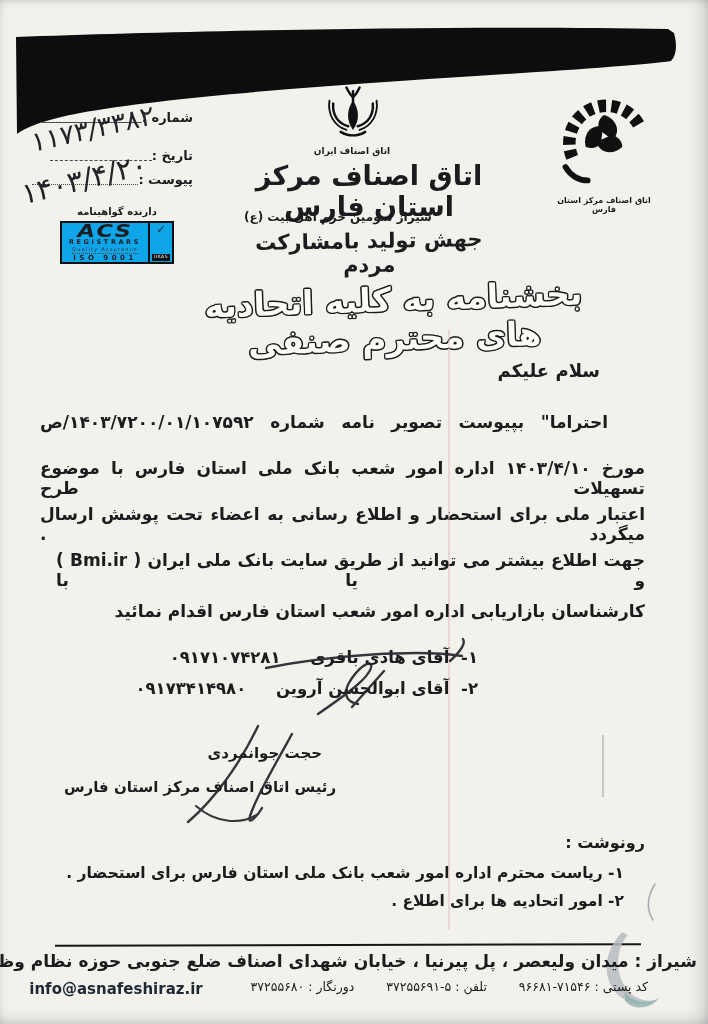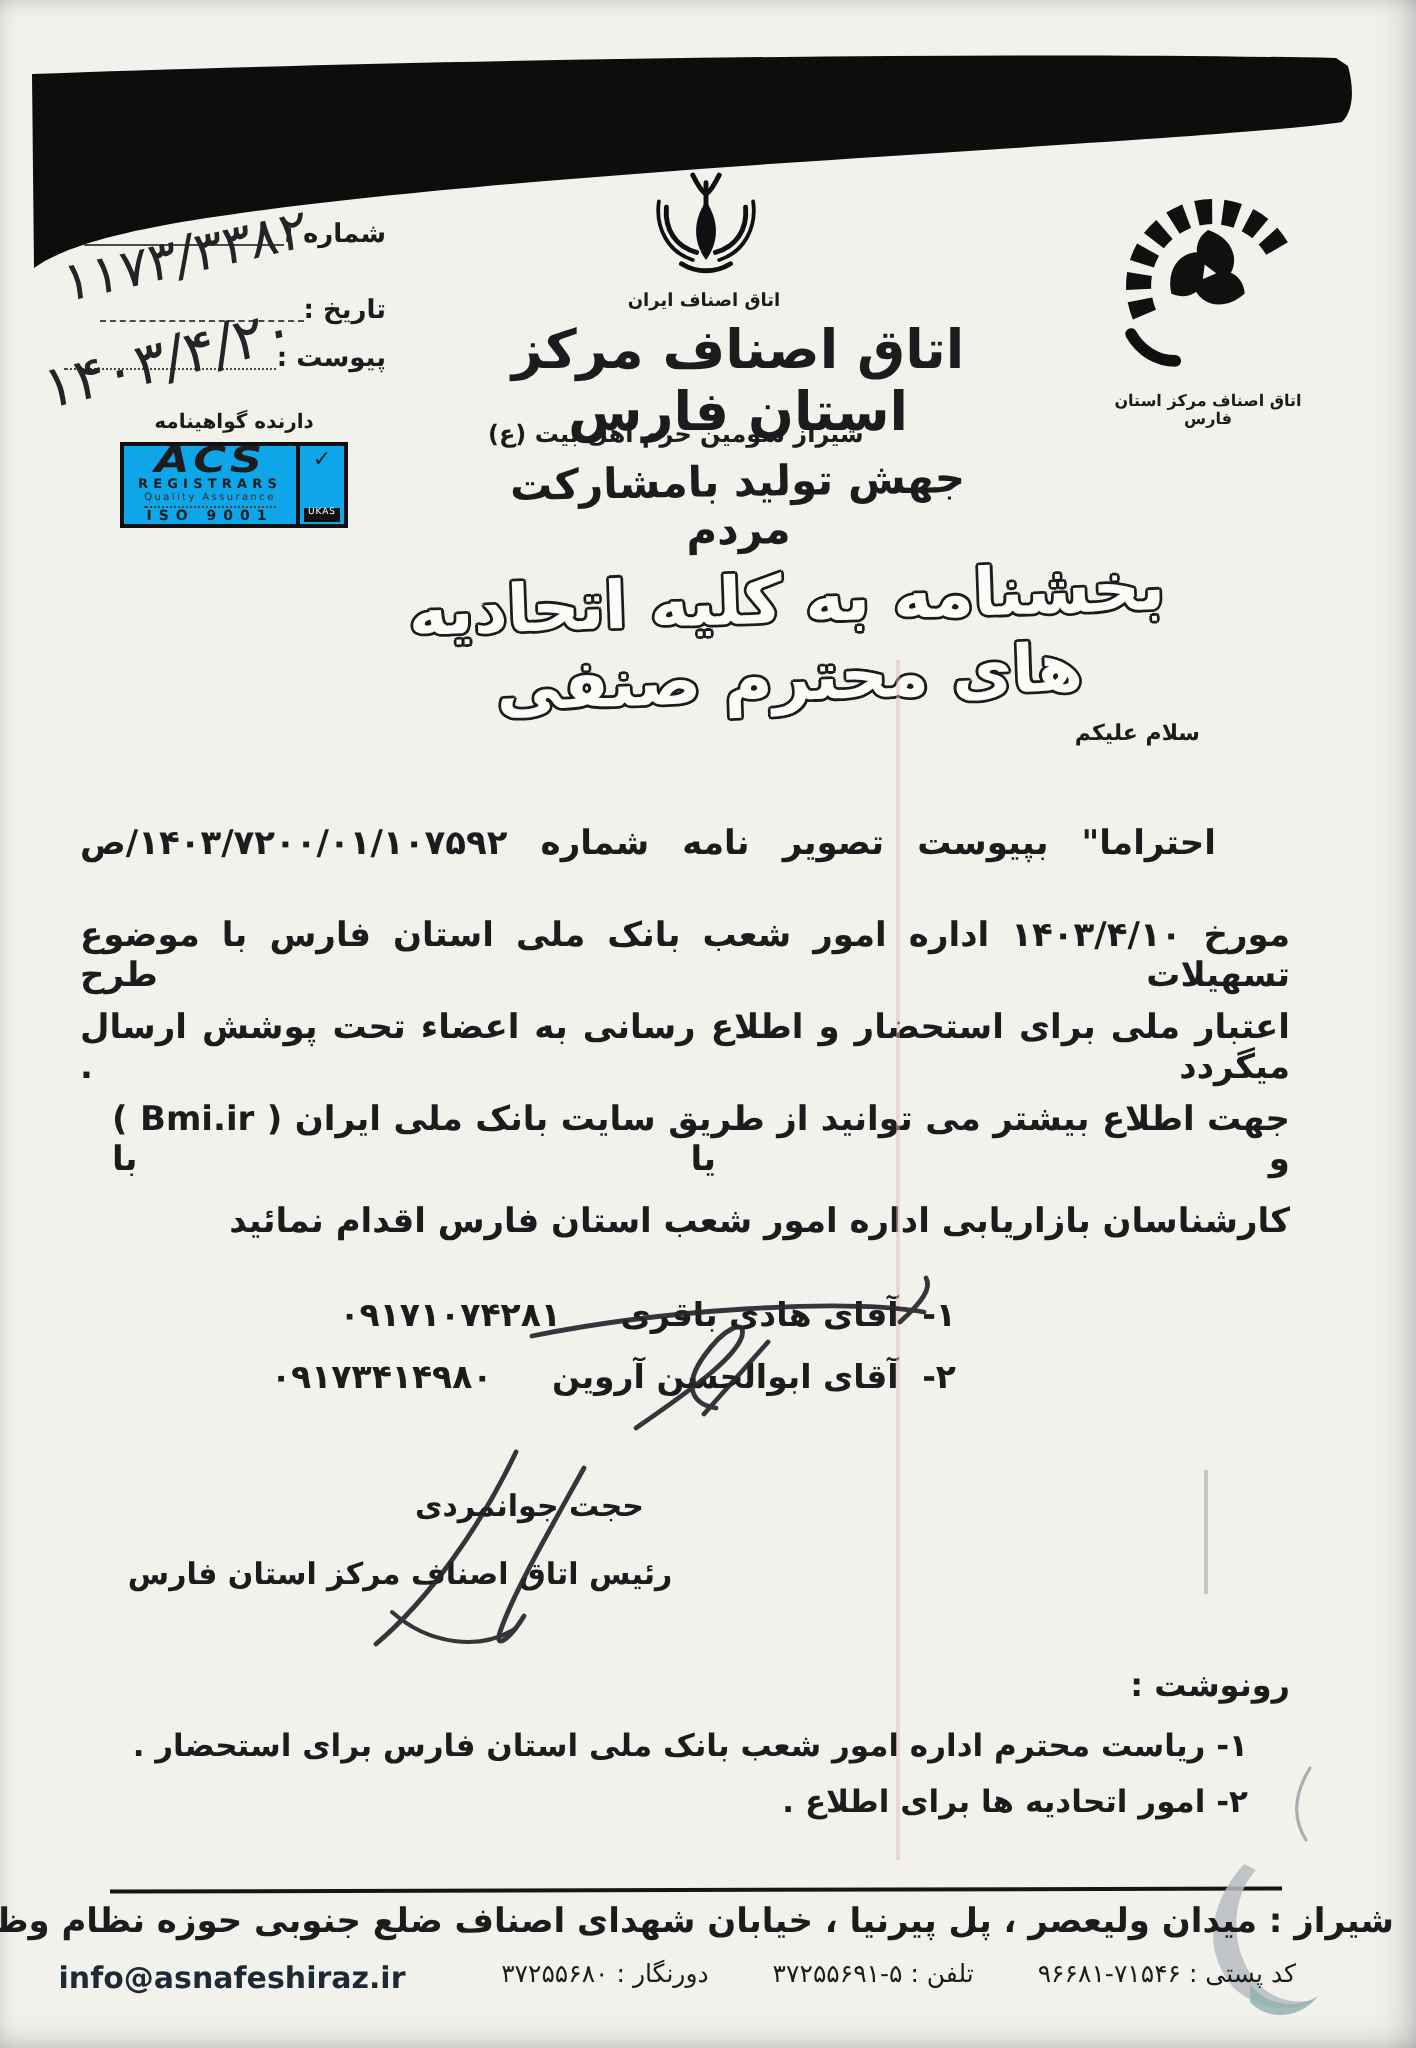--- a/index.html
+++ b/index.html
@@ -61,21 +61,21 @@
 
   
   .gear-logo{left:548px;top:88px;z-index:2;}
   .gear-caption{left:544px;top:196px;width:120px;text-align:center;font-size:8px;font-weight:700;z-index:2;}
 
   
   .title{left:168px;top:280px;width:452px;text-align:center;font-size:33px;font-weight:700;
          transform:rotate(-2deg);color:#fcfbf7;z-index:2;letter-spacing:1px;
          text-shadow:-1.4px 0 var(--ink),1.4px 0 var(--ink),0 -1.4px var(--ink),0 1.4px var(--ink),
                      -1px -1px var(--ink),1px -1px var(--ink),-1px 1px var(--ink),1px 1px var(--ink);}
-  .salutation{right:108px;top:360px;font-size:11px;font-weight:700;z-index:2;}
+  .salutation{right:108px;top:360px;font-size:18px;font-weight:700;z-index:2;}
   .bl{position:absolute;left:40px;font-size:17px;font-weight:700;color:var(--ink);z-index:2;
       direction:rtl;text-align:justify;text-align-last:justify;text-justify:inter-word;white-space:nowrap0;}
   .bl-1{top:412px;right:100px;}
   .bl-2{top:458px;right:63px;}
   .bl-3{top:504px;right:63px;}
   .bl-4{top:550px;right:63px;margin-left:16px;}
   .bl-5{top:601px;right:63px;text-align:right;text-align-last:right;}
 
   .contacts{right:230px;top:642px;text-align:right;z-index:2;font-size:16.5px;font-weight:700;}
   .contact-row{direction:rtl;line-height:31px;white-space:nowrap;}

